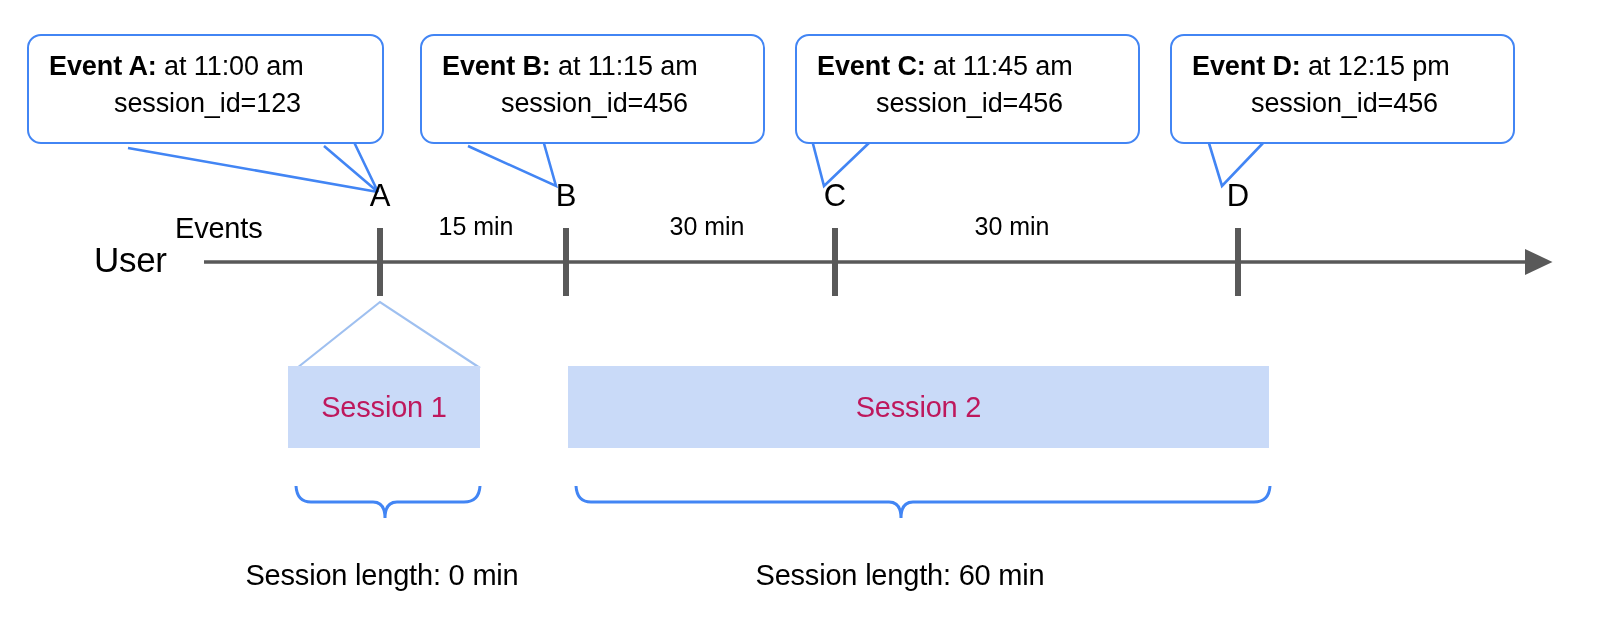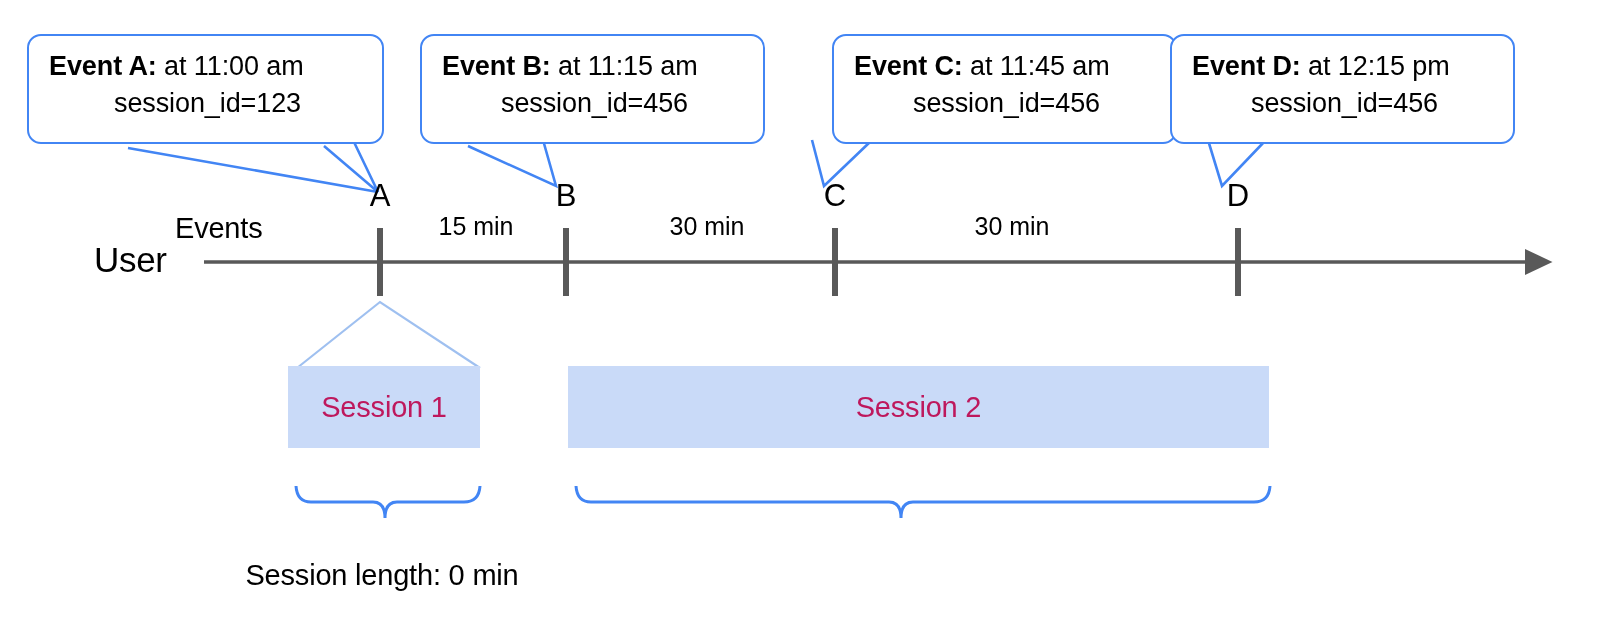--- a/index.html
+++ b/index.html
@@ -125,21 +125,21 @@
   <div class="callout" style="left:27px; top:34px; width:357px; height:110px;">
     <span class="hd">Event A:</span><span> at 11:00 am</span>
     <span class="ln2">session_id=123</span>
   </div>
 
   <div class="callout" style="left:420px; top:34px; width:345px; height:110px;">
     <span class="hd">Event B:</span><span> at 11:15 am</span>
     <span class="ln2">session_id=456</span>
   </div>
 
-  <div class="callout" style="left:795px; top:34px; width:345px; height:110px;margin-left:37px;">
+  <div class="callout" style="left:795px; top:34px; width:345px; height:110px;">
     <span class="hd">Event C:</span><span> at 11:45 am</span>
     <span class="ln2">session_id=456</span>
   </div>
 
   <div class="callout" style="left:1170px; top:34px; width:345px; height:110px;">
     <span class="hd">Event D:</span><span> at 12:15 pm</span>
     <span class="ln2">session_id=456</span>
   </div>
 
   <div class="lbl lbl-events" style="left:175px; top:180px;margin-top:32px;">Events</div>
@@ -153,14 +153,15 @@
 
   <div class="lbl lbl-gap" style="left:476px; top:212px;">15 min</div>
   <div class="lbl lbl-gap" style="left:707px; top:212px;">30 min</div>
   <div class="lbl lbl-gap" style="left:1012px; top:212px;">30 min</div>
 
   <div class="sessbox" style="left:288px; top:366px; width:192px; height:82px;">Session 1</div>
 
   <div class="sessbox" style="left:568px; top:366px; width:701px; height:82px;">Session 2</div>
 
   <div class="lbl lbl-sesslen" style="left:382px; top:559px;">Session length: 0 min</div>
+  <div class="lbl lbl-sesslen" style="left:900px; top:559px;">Session length: 60 min</div>
 
 </div>
 
 </body></html>

